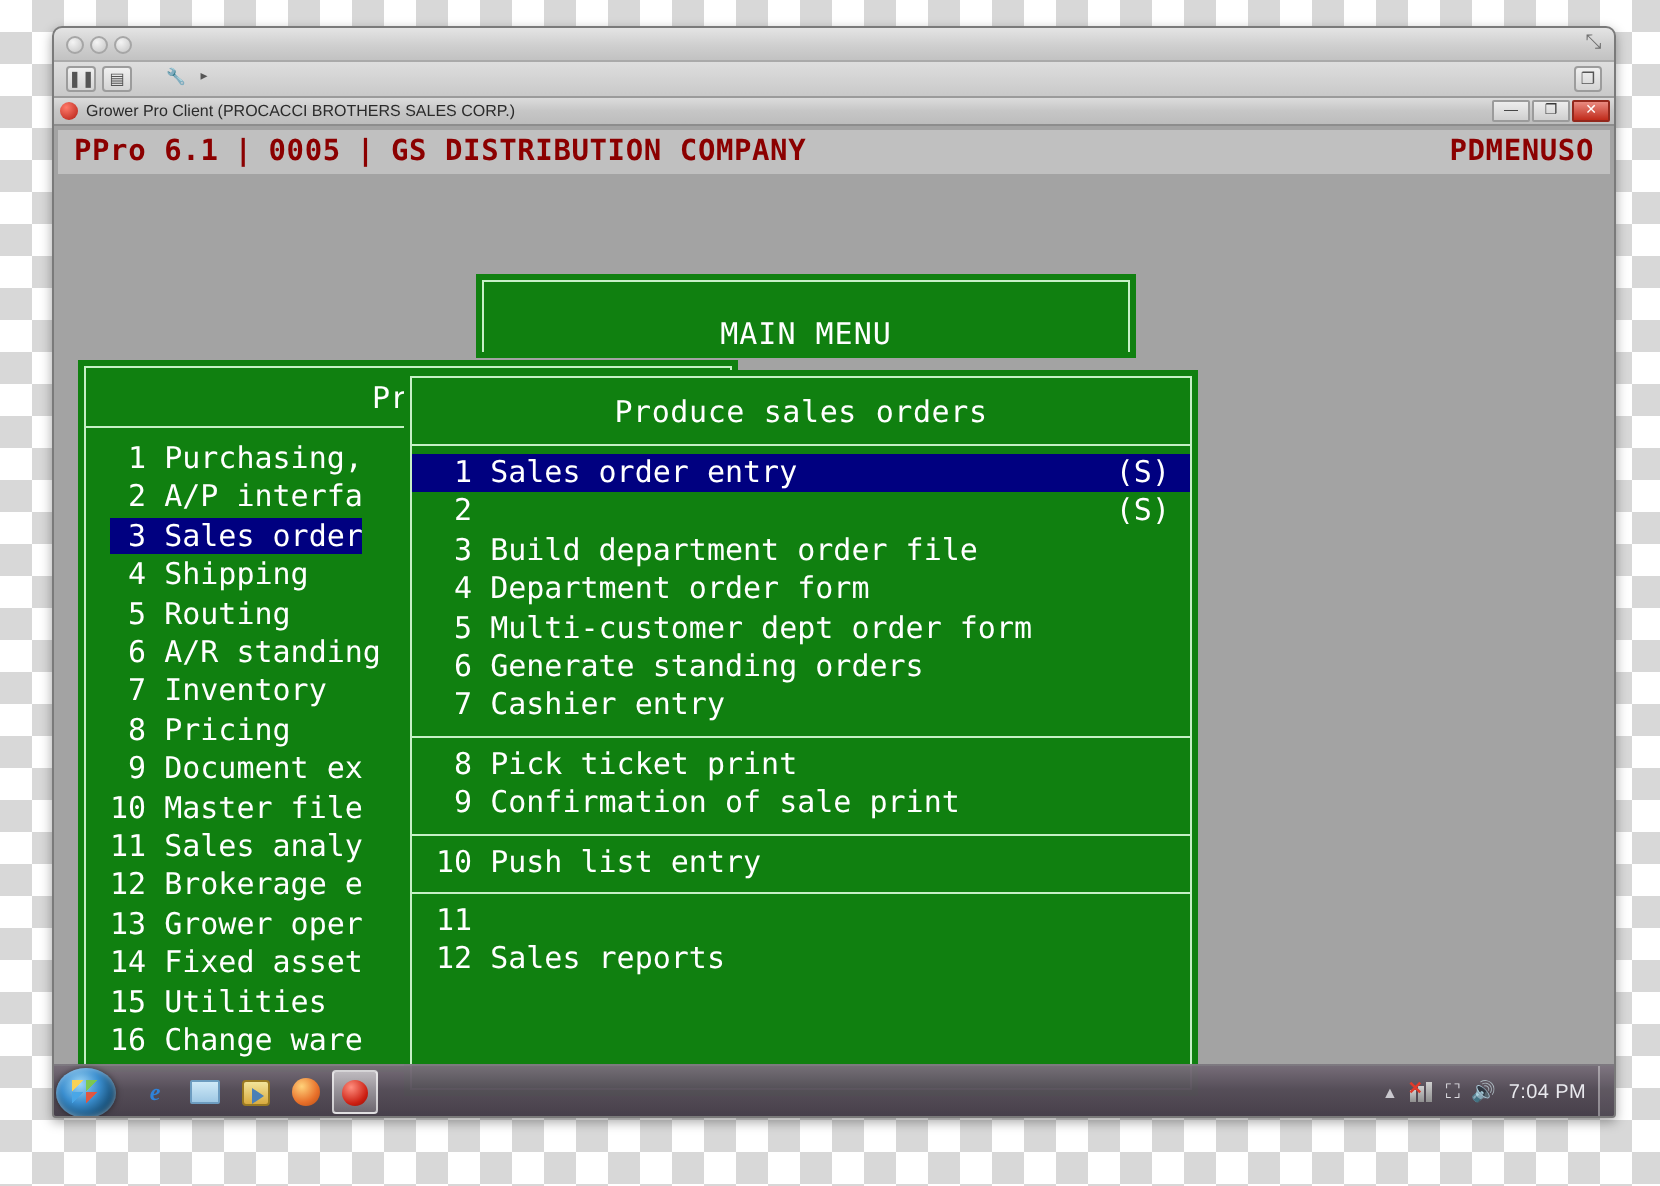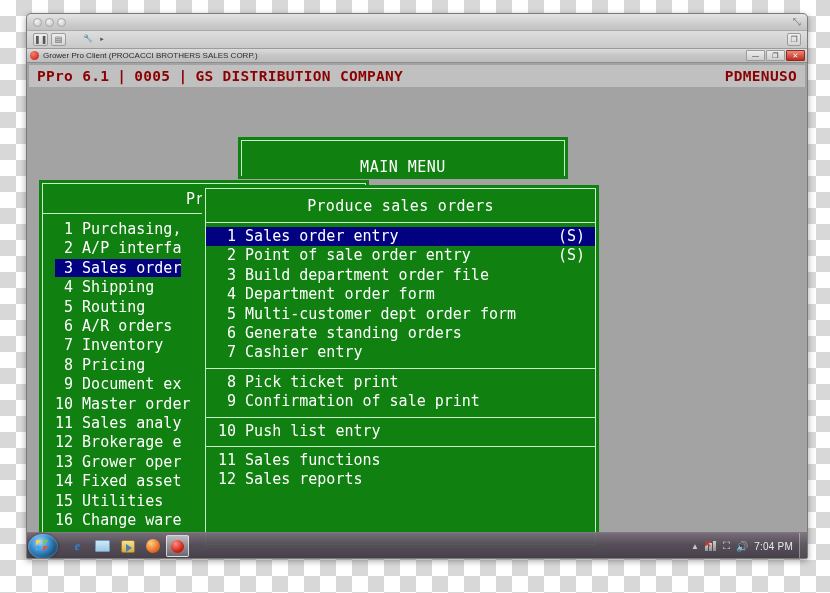--- a/index.html
+++ b/index.html
@@ -423,57 +423,57 @@
 
         <div id="left-panel">
           <div id="left-inner">
             <div id="left-header">Prod</div>
             <div id="left-items">
                 <div class="litem"><span class="hl"><span class="num">1</span><span> Purchasing,</span></span></div>
                 <div class="litem"><span class="hl"><span class="num">2</span><span> A/P interfa</span></span></div>
                 <div class="litem selected"><span class="hl"><span class="num">3</span><span> Sales order</span></span></div>
                 <div class="litem"><span class="hl"><span class="num">4</span><span> Shipping</span></span></div>
                 <div class="litem"><span class="hl"><span class="num">5</span><span> Routing</span></span></div>
-                <div class="litem"><span class="hl"><span class="num">6</span><span> A/R orders</span></span></div>
+                <div class="litem"><span class="hl"><span class="num">6</span><span> A/R standing</span></span></div>
                 <div class="litem"><span class="hl"><span class="num">7</span><span> Inventory</span></span></div>
                 <div class="litem"><span class="hl"><span class="num">8</span><span> Pricing</span></span></div>
                 <div class="litem"><span class="hl"><span class="num">9</span><span> Document ex</span></span></div>
-                <div class="litem"><span class="hl"><span class="num">10</span><span> Master order</span></span></div>
+                <div class="litem"><span class="hl"><span class="num">10</span><span> Master file</span></span></div>
                 <div class="litem"><span class="hl"><span class="num">11</span><span> Sales analy</span></span></div>
                 <div class="litem"><span class="hl"><span class="num">12</span><span> Brokerage e</span></span></div>
                 <div class="litem"><span class="hl"><span class="num">13</span><span> Grower oper</span></span></div>
                 <div class="litem"><span class="hl"><span class="num">14</span><span> Fixed asset</span></span></div>
                 <div class="litem"><span class="hl"><span class="num">15</span><span> Utilities</span></span></div>
                 <div class="litem"><span class="hl"><span class="num">16</span><span> Change ware</span></span></div>
               </div>
           </div>
         </div>
 
         <div id="right-panel">
           <div id="right-inner">
             <div id="right-header">Produce sales orders</div>
             <div id="right-groups">
                 <div class="rgroup">
                   <div class="ritem selected"><span class="num">1</span><span class="lbl"> Sales order entry</span><span class="tag">(S)</span></div>
-                  <div class="ritem"><span class="num">2</span><span class="lbl"> Point of sale order entry</span><span class="tag">(S)</span></div>
+                  <div class="ritem"><span class="num">2</span><span class="tag">(S)</span></div>
                   <div class="ritem"><span class="num">3</span><span class="lbl"> Build department order file</span><span class="tag"></span></div>
                   <div class="ritem"><span class="num">4</span><span class="lbl"> Department order form</span><span class="tag"></span></div>
                   <div class="ritem"><span class="num">5</span><span class="lbl"> Multi-customer dept order form</span><span class="tag"></span></div>
                   <div class="ritem"><span class="num">6</span><span class="lbl"> Generate standing orders</span><span class="tag"></span></div>
                   <div class="ritem"><span class="num">7</span><span class="lbl"> Cashier entry</span><span class="tag"></span></div>
                 </div>
                 <div class="rgroup">
                   <div class="ritem"><span class="num">8</span><span class="lbl"> Pick ticket print</span><span class="tag"></span></div>
                   <div class="ritem"><span class="num">9</span><span class="lbl"> Confirmation of sale print</span><span class="tag"></span></div>
                 </div>
                 <div class="rgroup">
                   <div class="ritem"><span class="num">10</span><span class="lbl"> Push list entry</span><span class="tag"></span></div>
                 </div>
                 <div class="rgroup">
-                  <div class="ritem"><span class="num">11</span><span class="lbl"> Sales functions</span><span class="tag"></span></div>
+                  <div class="ritem"><span class="num">11</span><span class="tag"></span></div>
                   <div class="ritem"><span class="num">12</span><span class="lbl"> Sales reports</span><span class="tag"></span></div>
                 </div>
               </div>
           </div>
         </div>
 
       </div>
     </div>
 
     <div id="taskbar">

